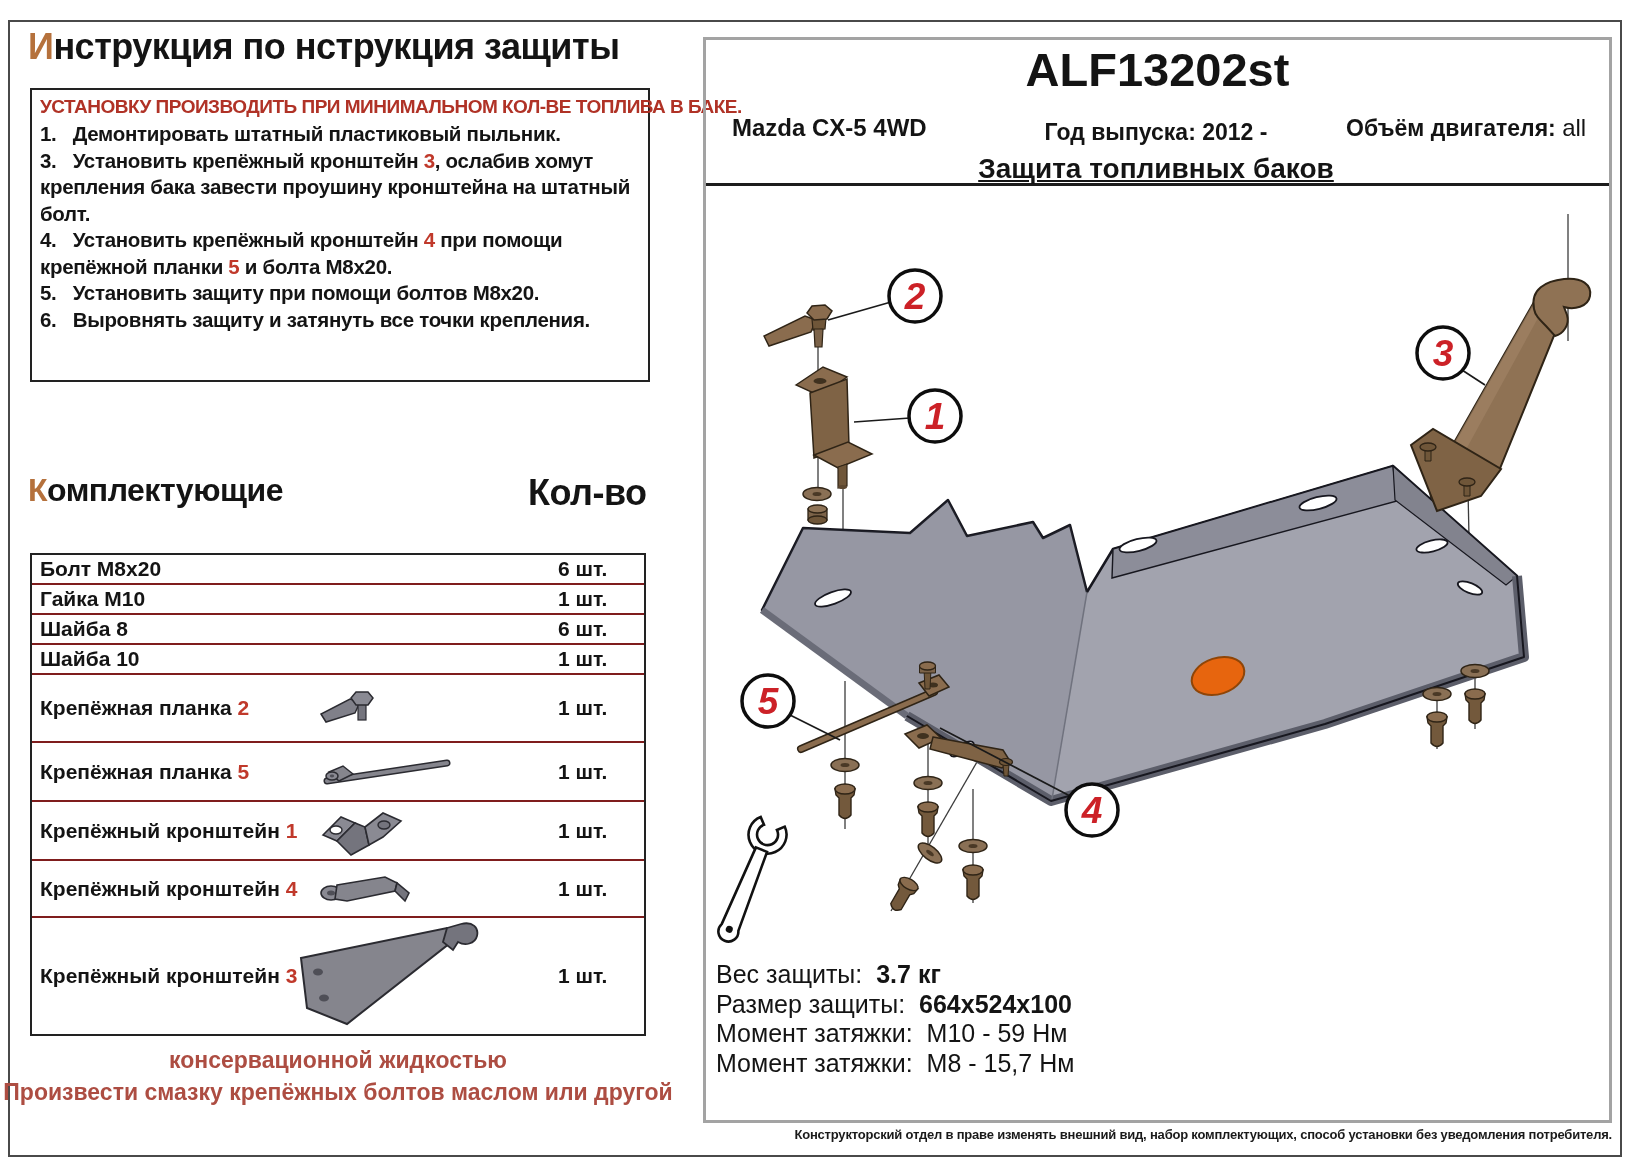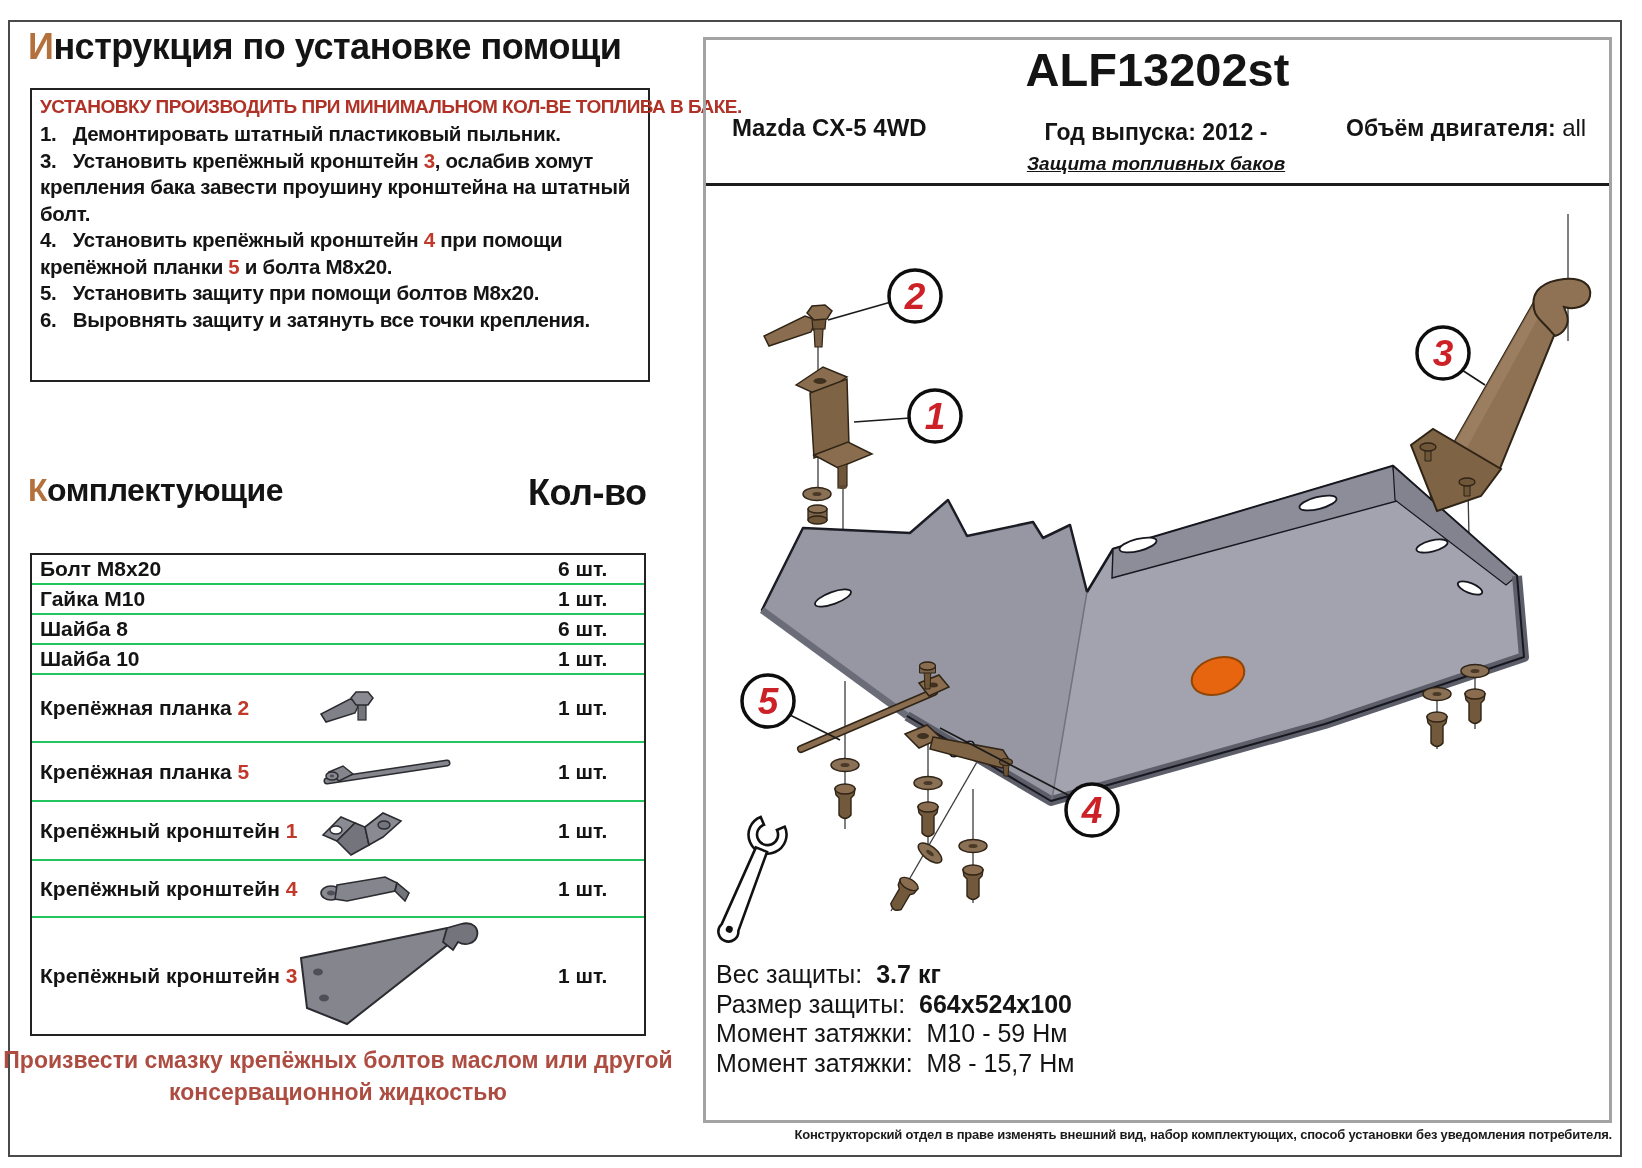--- a/index.html
+++ b/index.html
@@ -11,54 +11,54 @@
   .title{position:absolute;left:28px;top:26px;font-size:36px;font-weight:700;letter-spacing:-0.5px;white-space:nowrap;}
   .orange{color:#b5713c;}
   .inst-box{position:absolute;left:30px;top:88px;width:600px;height:284px;border:2px solid #222;padding:6px 8px 0 8px;}
   .warning{font-size:19px;font-weight:700;color:#b03226;letter-spacing:-0.5px;margin-bottom:3px;white-space:nowrap;}
   .inst-item{font-size:20.5px;font-weight:700;line-height:26.5px;letter-spacing:-0.3px;}
   .red{color:#c0392b;}
 
   .comp-title{position:absolute;left:28px;top:472px;font-size:32px;font-weight:700;letter-spacing:-0.5px;}
   .qty-title{position:absolute;left:528px;top:472px;font-size:36px;font-weight:700;letter-spacing:-0.5px;}
   .ctable{position:absolute;left:30px;top:553px;width:612px;border:2px solid #222;}
-  .crow{position:relative;display:flex;align-items:center;border-top:2px solid #22c55e;}
+  .crow{position:relative;display:flex;align-items:center;border-top:2px solid #7f1d1d;}
   .crow:first-child{border-top:none;}
   .r0,.r1,.r2,.r3{height:28px;}
   .r4{height:66px;}.r5{height:57px;}.r6{height:57px;}.r7{height:55px;}.r8{height:116px;}
   .cname{font-size:21px;font-weight:700;padding-left:8px;white-space:nowrap;}
   .cicon{position:absolute;left:285px;top:50%;transform:translateY(-50%);line-height:0;}
   .r8 .cicon{left:255px;}
   .cqty{position:absolute;left:526px;font-size:21px;font-weight:700;}
   .note{position:absolute;left:0;top:1044px;width:676px;text-align:center;font-size:23px;font-weight:700;
         color:#ad4d42;line-height:32px;}
 
   
   .panel{position:absolute;left:703px;top:37px;width:909px;height:1086px;border:3px solid #a3a3a3;box-sizing:border-box;}
   .panel-header{position:absolute;left:0;top:0;width:100%;height:146px;border-bottom:3px solid #1c1c1c;box-sizing:border-box;}
   .part-number{position:absolute;left:0;top:2px;width:100%;text-align:center;font-size:47px;font-weight:700;letter-spacing:0px;}
   .hdr-model{position:absolute;left:26px;top:74px;font-size:24px;font-weight:700;}
   .hdr-center{position:absolute;left:240px;top:68px;width:420px;text-align:center;}
   .hdr-year{font-size:23px;font-weight:700;margin-top:11px;}
-  .hdr-product{font-size:19px;font-weight:700;text-decoration:underline;margin-top:7px;font-style:italic;}
+  .hdr-product{font-size:28px;font-weight:700;text-decoration:underline;margin-top:7px;}
   .hdr-engine{position:absolute;left:608px;top:74px;font-size:23px;font-weight:700;white-space:nowrap;margin-left:32px;}
   .hdr-engine .val{font-weight:400;font-size:24px;}
   .diagram-svg{position:absolute;left:0;top:149px;}
   .specs{position:absolute;left:10px;top:920px;font-size:25px;line-height:29.5px;}
   .spec .b{font-weight:700;}
   .footer{position:absolute;left:700px;top:1127px;width:912px;text-align:right;font-size:13px;font-weight:700;
           letter-spacing:-0.2px;color:#1a1a1a;}
 </style>
 </head>
 <body>
 
 <div class="page">
   <div class="outer-border"></div>
 
-  <div class="title"><span class="orange">И</span><span>нструкция по установке помощи</span></div>
+  <div class="title"><span class="orange">И</span><span>нструкция по нструкция защиты</span></div>
 
   <div class="inst-box">
     <div class="warning">УСТАНОВКУ ПРОИЗВОДИТЬ ПРИ МИНИМАЛЬНОМ КОЛ-ВЕ ТОПЛИВА В БАКЕ.</div>
     <div>
         <div class="inst-item"><span>1.&nbsp;&nbsp; Демонтировать штатный пластиковый пыльник.</span></div>
         <div class="inst-item"><span>3.&nbsp;&nbsp; Установить крепёжный кронштейн </span><span class="red">3</span><span>, ослабив хомут крепления бака завести проушину кронштейна на штатный болт.</span></div>
         <div class="inst-item"><span>4.&nbsp;&nbsp; Установить крепёжный кронштейн </span><span class="red">4</span><span> при помощи крепёжной планки </span><span class="red">5</span><span> и болта М8х20.</span></div>
         <div class="inst-item"><span>5.&nbsp;&nbsp; Установить защиту при помощи болтов М8х20.</span></div>
         <div class="inst-item"><span>6.&nbsp;&nbsp; Выровнять защиту и затянуть все точки крепления.</span></div>
       </div>
@@ -131,22 +131,22 @@
             <polygon points="14,38 160,8 172,16 60,104 20,88" fill="#85858d" stroke="#2b2b31" stroke-width="2"></polygon>
             <path d="M 160 8 L 174 4 C 186 1 192 8 190 16 C 188 24 178 26 171 22 L 166 30 L 156 22 Z" fill="#74747d" stroke="#2b2b31" stroke-width="1.8"></path>
             <ellipse cx="31" cy="52" rx="5" ry="3.5" fill="#4f4f57"></ellipse>
             <ellipse cx="37" cy="78" rx="5" ry="3.5" fill="#4f4f57"></ellipse>
           </svg></div>
         <div class="cqty">1 шт.</div>
       </div>
     </div>
 
   <div class="note">
+    <div>консервационной жидкостью</div>
     <div>Произвести смазку крепёжных болтов маслом или другой</div>
-    <div>консервационной жидкостью</div>
   </div>
 
   <div class="panel">
     <div class="panel-header">
       <div class="part-number">ALF13202st</div>
       <div class="hdr-model">Mazda CX-5 4WD</div>
       <div class="hdr-center">
         <div class="hdr-year">Год выпуска: 2012 -</div>
         <div class="hdr-product">Защита топливных баков</div>
       </div>

